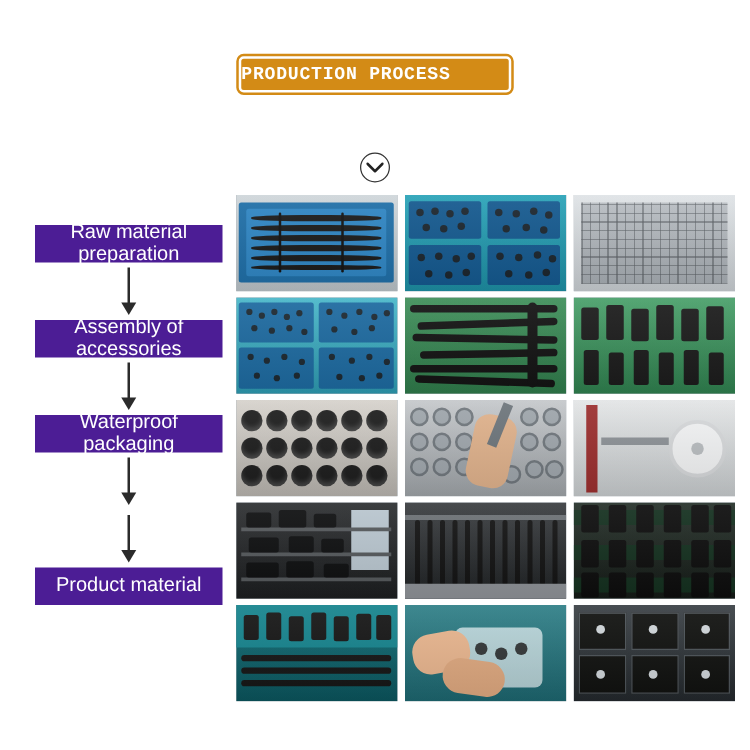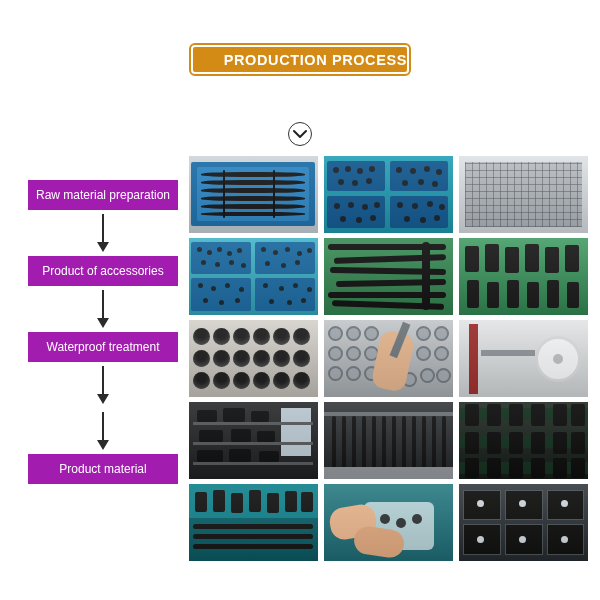--- a/index.html
+++ b/index.html
@@ -36,21 +36,22 @@
     justify-content: center;
   }
   .title-inner {
     width: 100%;
     height: 100%;
     border: 2px solid #ffffff;
     border-radius: 4px;
     box-sizing: border-box;
     display: flex;
     align-items: center;
-    justify-content: flex-end;
+    justify-content: flex-start;
+    font-family: Liberation Mono, monospace;
   }
   .title-text {
     color: #ffffff;
     font-size: 14.5px;
     font-weight: bold;
     letter-spacing: 0.6px;
   }
 
   
   .chevron-badge {
@@ -72,23 +73,23 @@
   
   .flow {
     position: absolute;
     left: 28px;
     top: 180px;
     width: 150px;
   }
   .flow-step {
     width: 150px;
     height: 30px;
-    background: #a21caf;
+    background: #4c1d95;
     color: #ffffff;
-    font-size: 12px;
+    font-size: 16px;
     display: flex;
     align-items: center;
     justify-content: center;
     text-align: center;
     box-sizing: border-box;
     padding: 0 0;
   }
   .flow-arrow {
     width: 150px;
     height: 46px;
@@ -262,29 +263,29 @@
   <div class="flow">
     <div class="flow-step">
       <span>Raw material preparation</span>
     </div>
     <div class="flow-arrow">
       <div class="shaft"></div>
       <div class="head"></div>
     </div>
 
     <div class="flow-step">
-      <span>Product of accessories</span>
+      <span>Assembly of accessories</span>
     </div>
     <div class="flow-arrow">
       <div class="shaft"></div>
       <div class="head"></div>
     </div>
 
     <div class="flow-step">
-      <span>Waterproof treatment</span>
+      <span>Waterproof packaging</span>
     </div>
     <div class="flow-arrow">
       <div class="shaft"></div>
       <div class="head"></div>
     </div>
 
     <div class="flow-arrow">
       <div class="shaft"></div>
       <div class="head"></div>
     </div>

